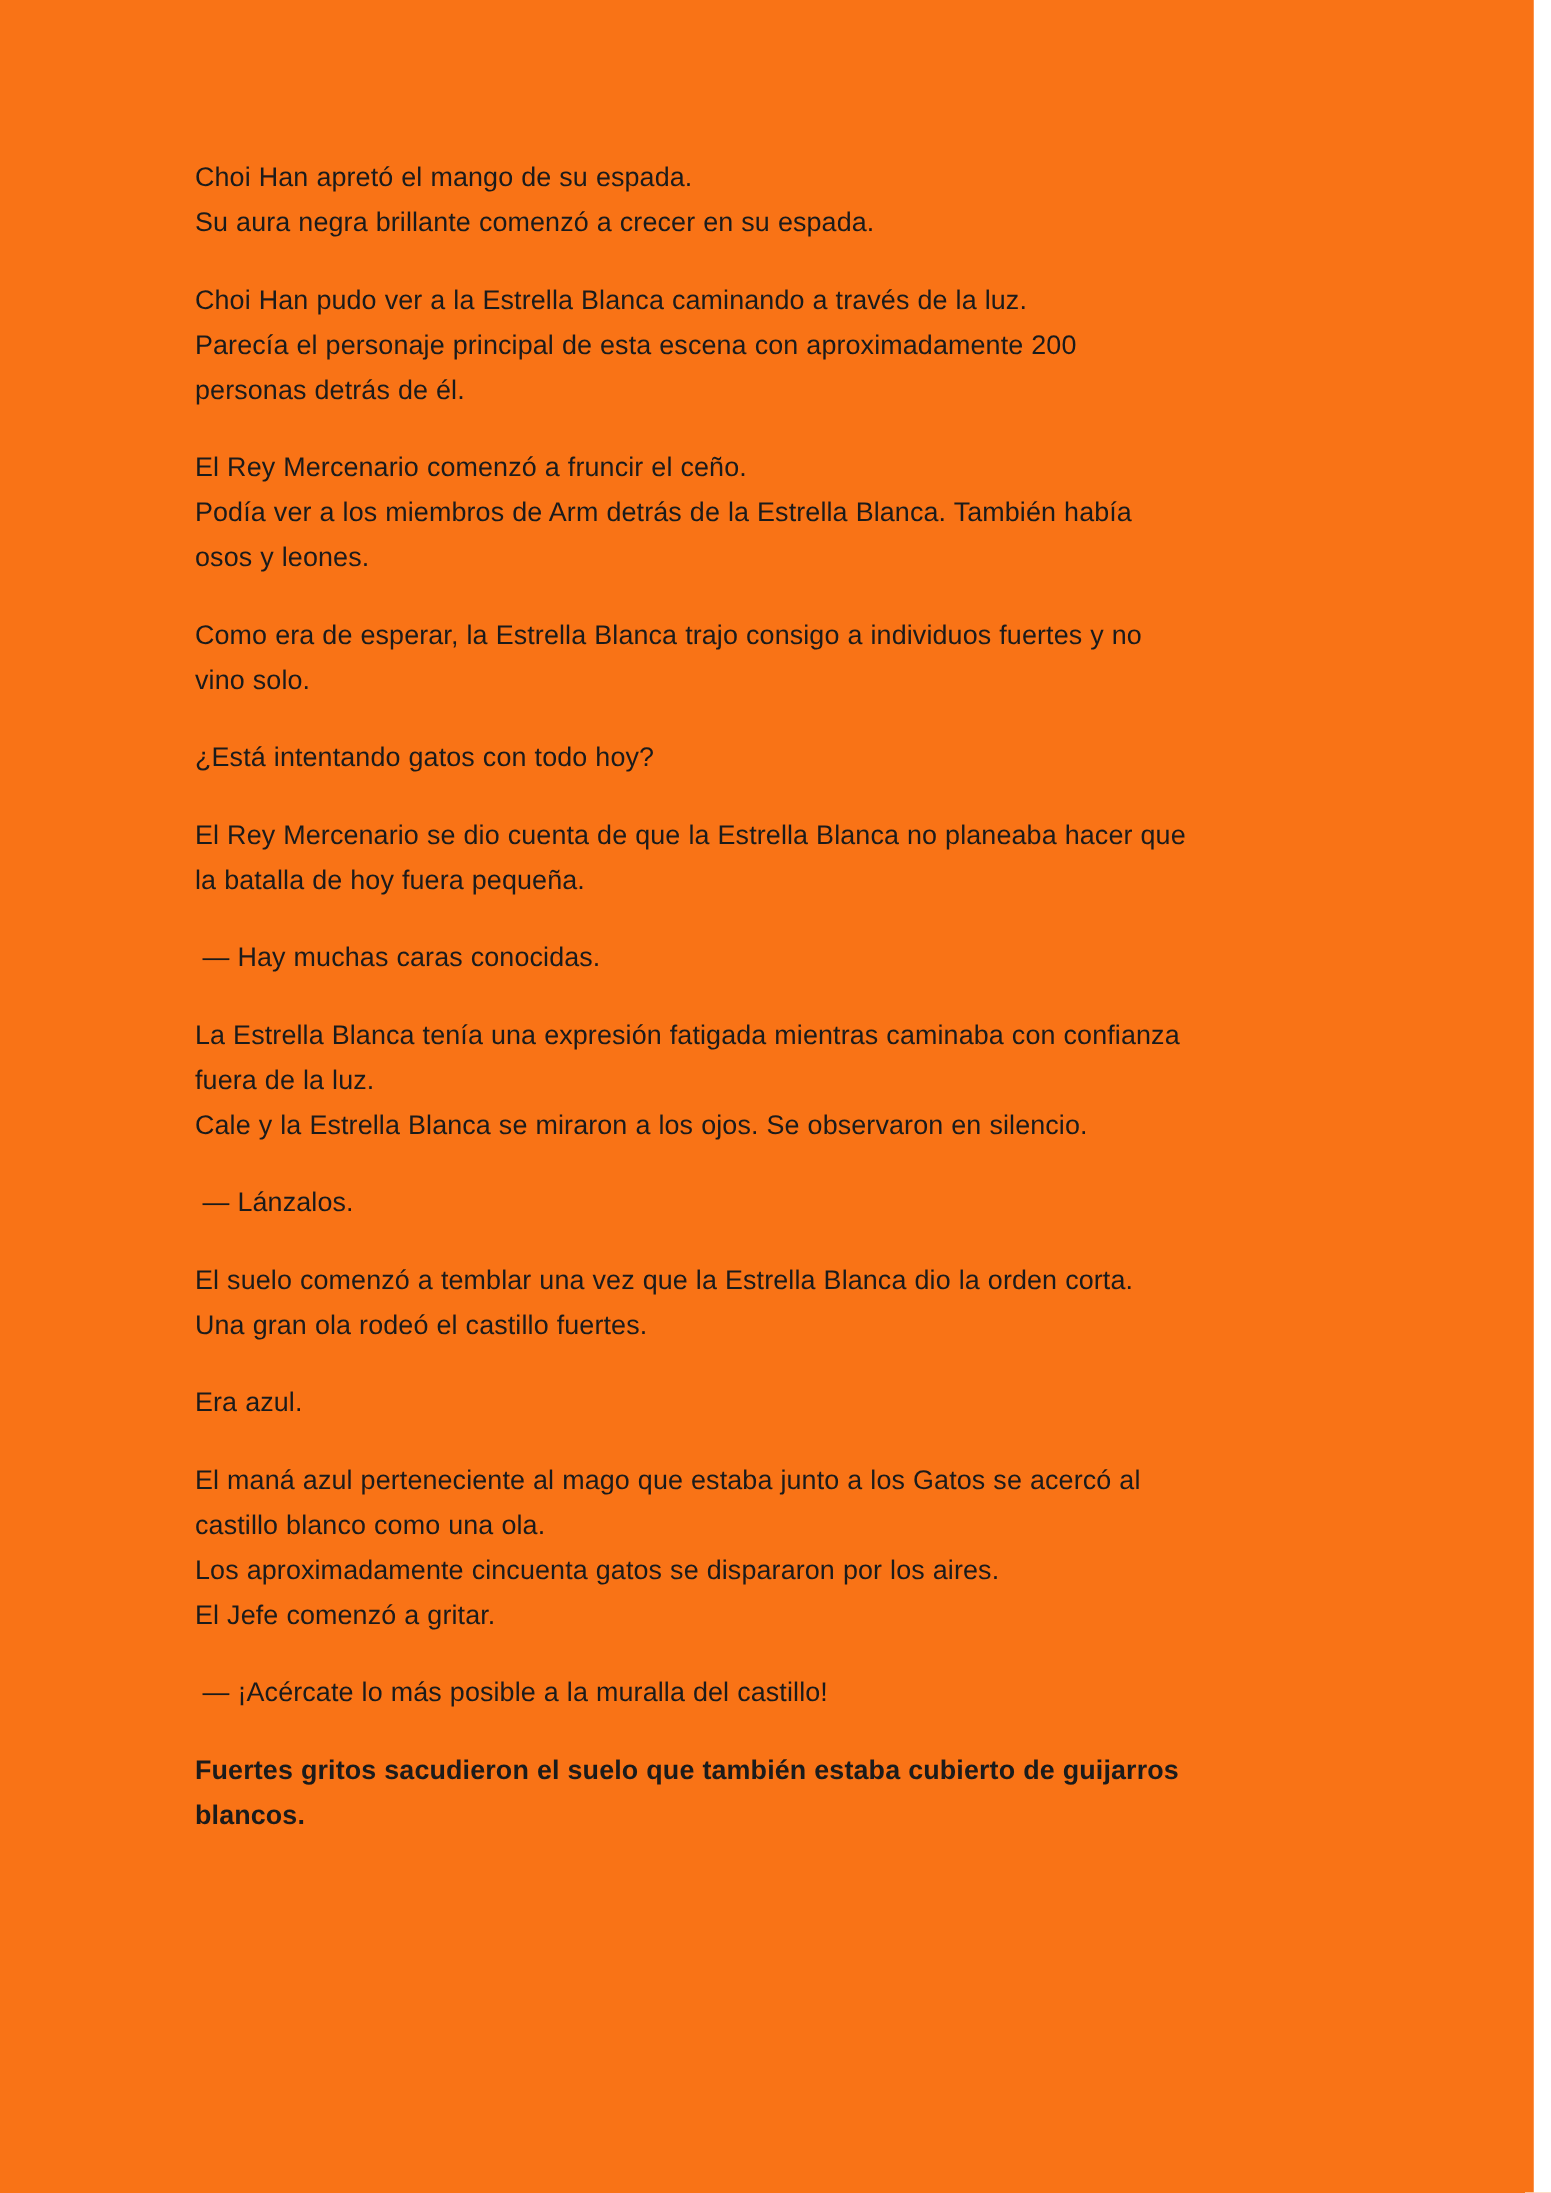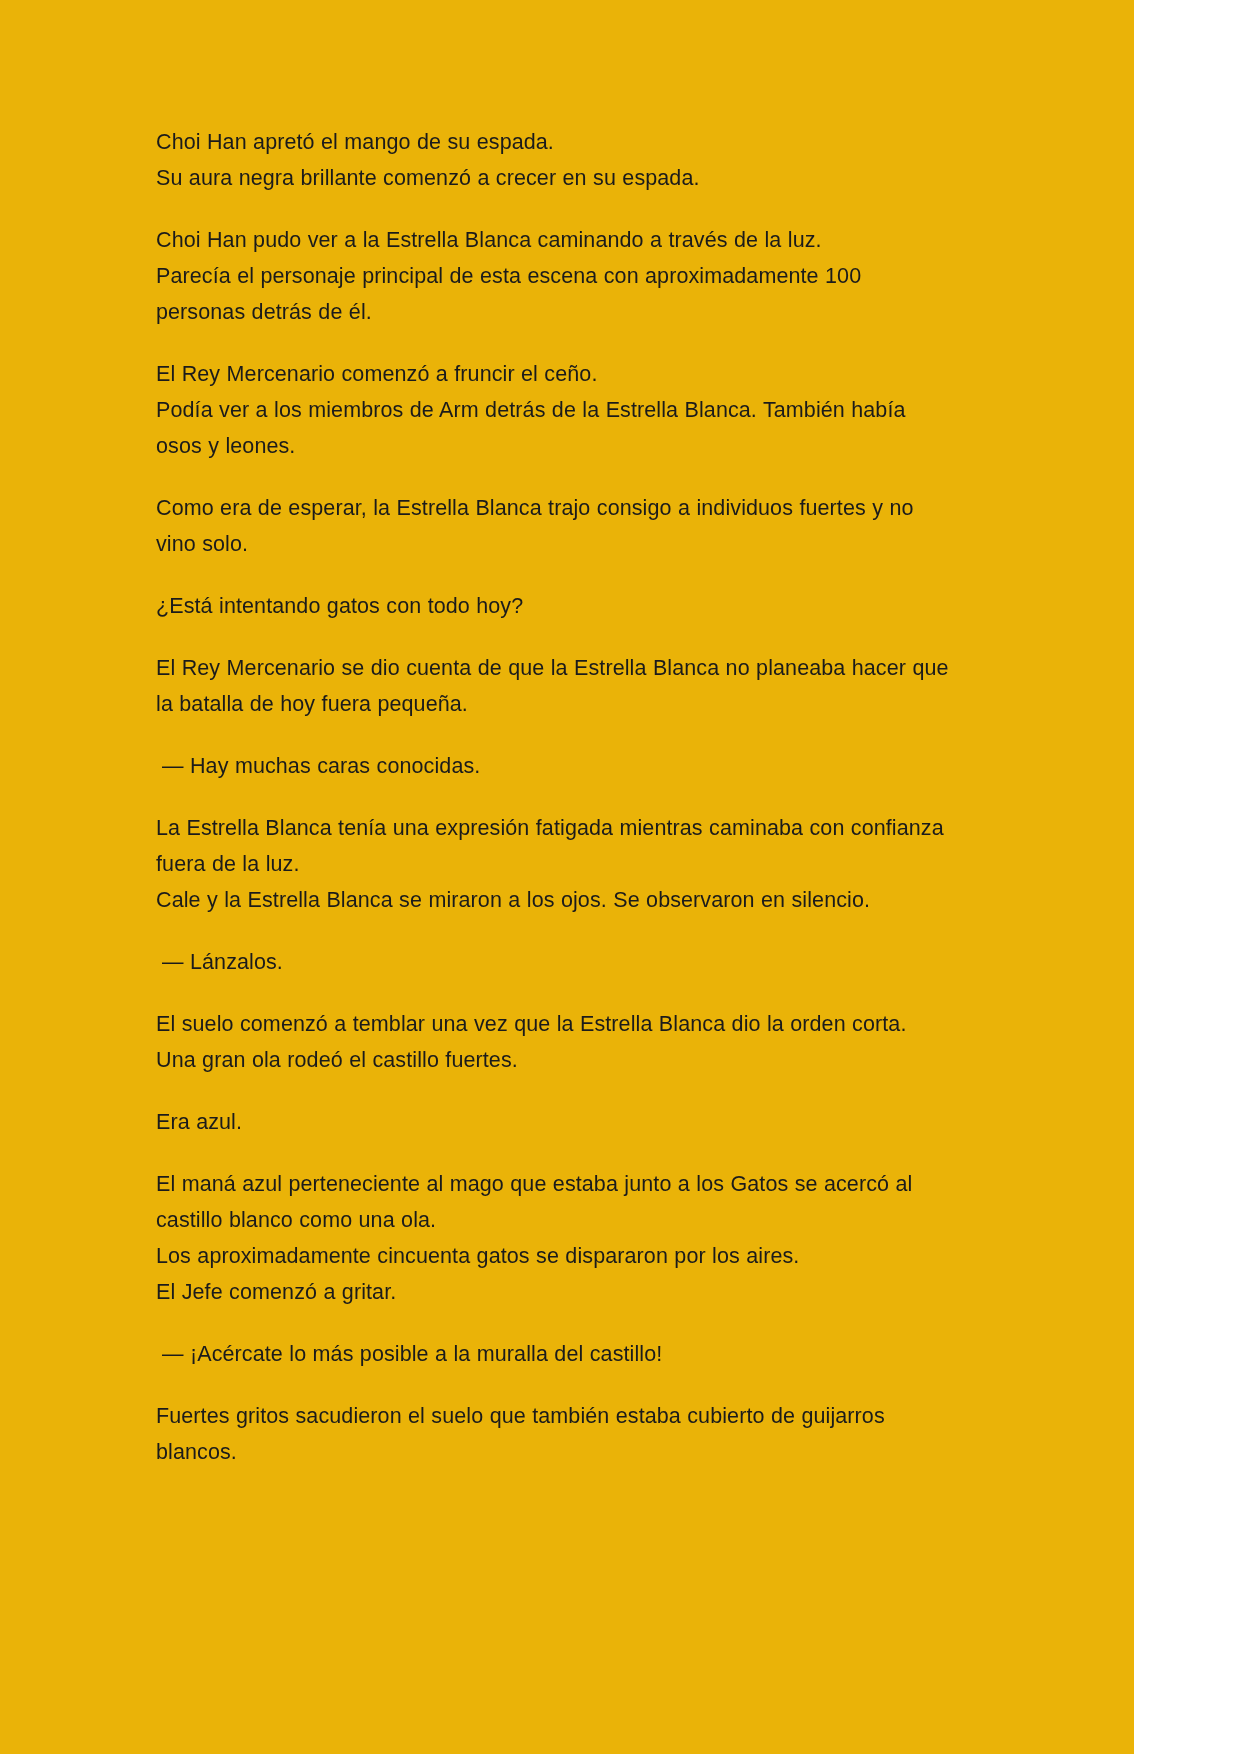--- a/index.html
+++ b/index.html
@@ -8,23 +8,23 @@
     background: #ffffff;
   }
   body {
     width: 1241px;
     height: 1754px;
     font-family: "Liberation Sans", sans-serif;
     -webkit-font-smoothing: antialiased;
   }
   .page {
     position: relative;
-    width: 1134px;
+    width: 1227px;
     height: 1754px;
-    background: #eab308;
+    background: #f97316;
     box-sizing: border-box;
     overflow: hidden;
   }
   .content {
     position: absolute;
     left: 156px;
     top: 124px;
     width: 800px;
   }
   .para {
@@ -32,20 +32,21 @@
     font-size: 21.5px;
     line-height: 36px;
     color: #1b1b1b;
     font-weight: 400;
     letter-spacing: 0.1px;
     text-align: left;
     word-spacing: 0.3px;
   }
   .para:last-child {
     margin-bottom: 0;
+    font-weight: bold;
   }
   .line {
     display: block;
   }
   .para.dialogue {
     padding-left: 6px;
   }
 </style>
 </head>
 <body>
@@ -53,21 +54,21 @@
 <div class="page">
   <div class="content">
 
     <p class="para">
       <span class="line">Choi Han apretó el mango de su espada.</span>
       <span class="line">Su aura negra brillante comenzó a crecer en su espada.</span>
     </p>
 
     <p class="para">
       <span class="line">Choi Han pudo ver a la Estrella Blanca caminando a través de la luz.</span>
-      <span>Parecía el personaje principal de esta escena con aproximadamente 100 personas detrás de él.</span>
+      <span>Parecía el personaje principal de esta escena con aproximadamente 200 personas detrás de él.</span>
     </p>
 
 
     <p class="para">
       <span class="line">El Rey Mercenario comenzó a fruncir el ceño.</span>
       <span>Podía ver a los miembros de Arm detrás de la Estrella Blanca. También había osos y leones.</span>
     </p>
 
     <p class="para">
       <span>Como era de esperar, la Estrella Blanca trajo consigo a individuos fuertes y no vino solo.</span>

